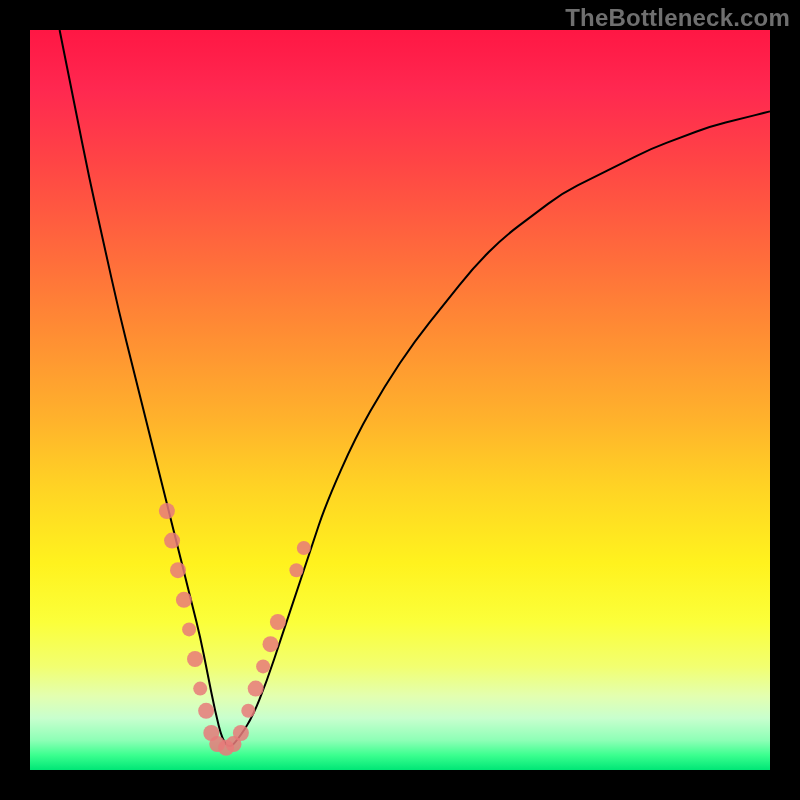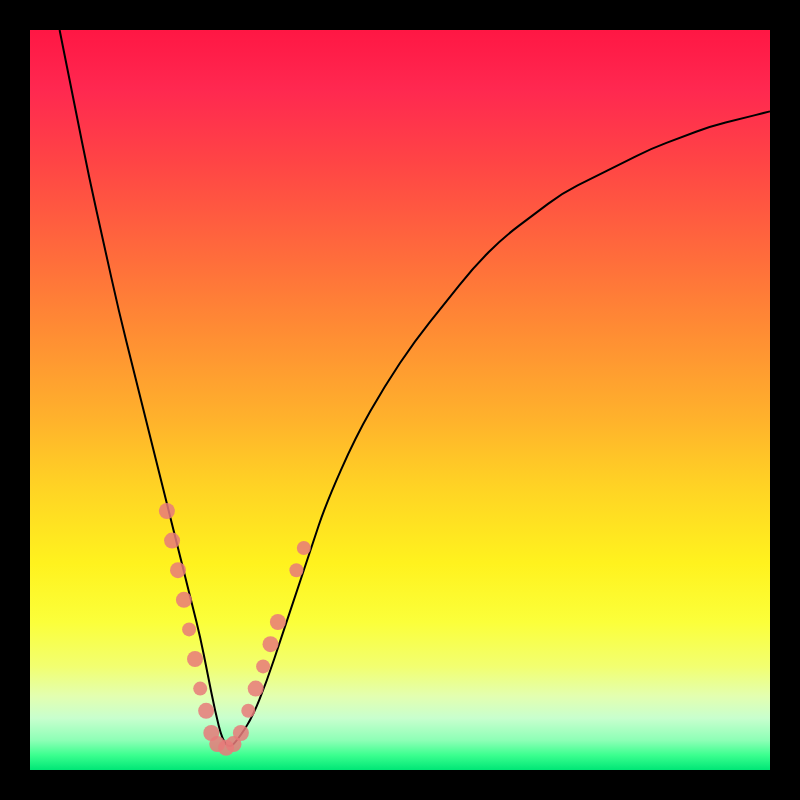--- a/index.html
+++ b/index.html
@@ -82,13 +82,14 @@
           <circle cx="225.70" cy="658.60" r="8" class="marker"></circle>
           <circle cx="233.10" cy="636.40" r="7" class="marker"></circle>
           <circle cx="240.50" cy="614.20" r="8" class="marker"></circle>
           <circle cx="247.90" cy="592.00" r="8" class="marker"></circle>
           <circle cx="266.40" cy="540.20" r="7" class="marker"></circle>
           <circle cx="273.80" cy="518.00" r="7" class="marker"></circle>
         </g>
     </svg>
   </div>
 
+  <div class="attribution">TheBottleneck.com</div>
 </div>
 
 </body></html>

